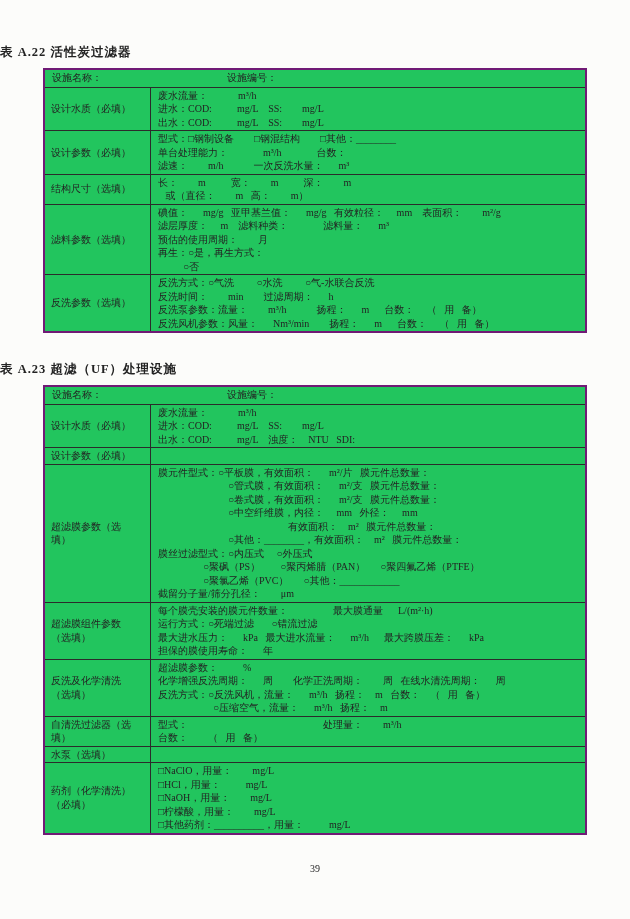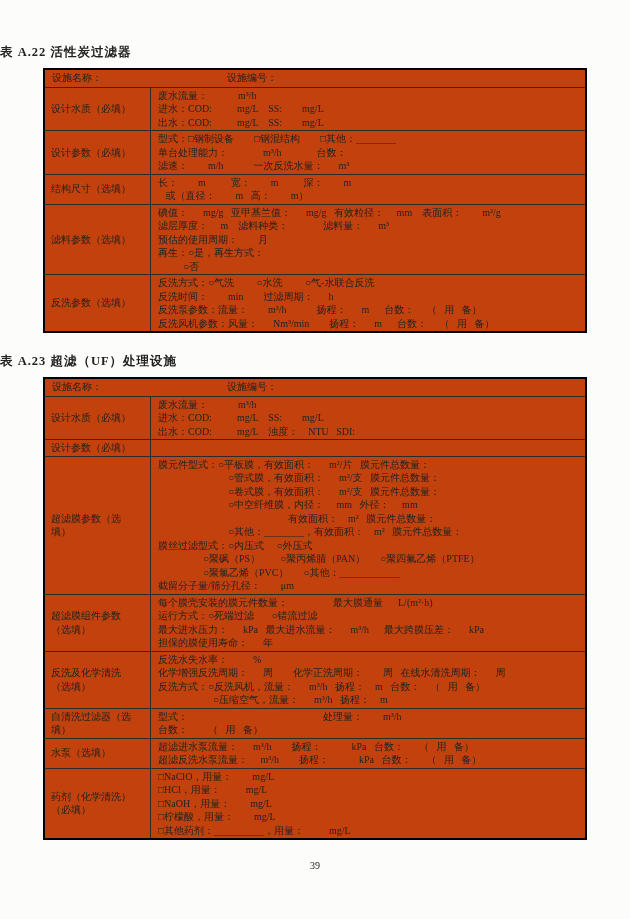--- a/index.html
+++ b/index.html
@@ -16,23 +16,23 @@
   }
   .tbl-title {
     text-align:left;
     font-weight:bold;
     font-size:12.5px;
     letter-spacing:1px;
     margin:0 0 7px 0;
   }
   .ftable {
     width:540px;
-    margin:0 auto 20px auto;
-    border:2px solid #000000;
-    background:#c2410c;
+    margin:0 auto 28px auto;
+    border:2px solid #701a75;
+    background:#22c55e;
   }
   .frow { display:flex; align-items:stretch; border-top:1px solid #2b2b2b; }
   .frow:first-child { border-top:none; }
   .header-cell { flex:1; padding:1px 4px 2px 7px; }
   .label-cell {
     flex:0 0 106px;
     box-sizing:border-box;
     padding:1px 16px 1px 6px;
     border-right:1px solid #2b2b2b;
     display:flex; align-items:center;
@@ -131,39 +131,35 @@
         <div class="lines-cell">
           <div class="fline">每个膜壳安装的膜元件数量：                  最大膜通量      L/(m²·h)</div>
           <div class="fline">运行方式：○死端过滤       ○错流过滤</div>
           <div class="fline">最大进水压力：      kPa   最大进水流量：      m³/h      最大跨膜压差：      kPa</div>
           <div class="fline">担保的膜使用寿命：      年</div>
         </div>
       </div>
       <div class="frow">
         <div class="label-cell">反洗及化学清洗（选填）</div>
         <div class="lines-cell">
-          <div class="fline">反洗水失水率：          %</div>
+          <div class="fline">超滤膜参数：          %</div>
           <div class="fline">化学增强反洗周期：      周        化学正洗周期：        周   在线水清洗周期：      周</div>
           <div class="fline">反洗方式：○反洗风机，流量：      m³/h   扬程：    m   台数：    （   用   备）</div>
           <div class="fline">                      ○压缩空气，流量：      m³/h   扬程：    m</div>
         </div>
       </div>
       <div class="frow">
         <div class="label-cell">自清洗过滤器（选填）</div>
         <div class="lines-cell">
           <div class="fline">型式：                                                      处理量：        m³/h</div>
           <div class="fline">台数：        （   用   备）</div>
         </div>
       </div>
       <div class="frow">
         <div class="label-cell">水泵（选填）</div>
-        <div class="lines-cell">
-          <div class="fline">超滤进水泵流量：      m³/h        扬程：            kPa   台数：      （   用   备）</div>
-          <div class="fline">超滤反洗水泵流量：     m³/h        扬程：            kPa   台数：      （   用   备）</div>
-        </div>
       </div>
       <div class="frow">
         <div class="label-cell">药剂（化学清洗）（必填）</div>
         <div class="lines-cell">
           <div class="fline">□NaClO，用量：        mg/L</div>
           <div class="fline">□HCl，用量：          mg/L</div>
           <div class="fline">□NaOH，用量：        mg/L</div>
           <div class="fline">□柠檬酸，用量：        mg/L</div>
           <div class="fline">□其他药剂：__________，用量：          mg/L</div>
         </div>

